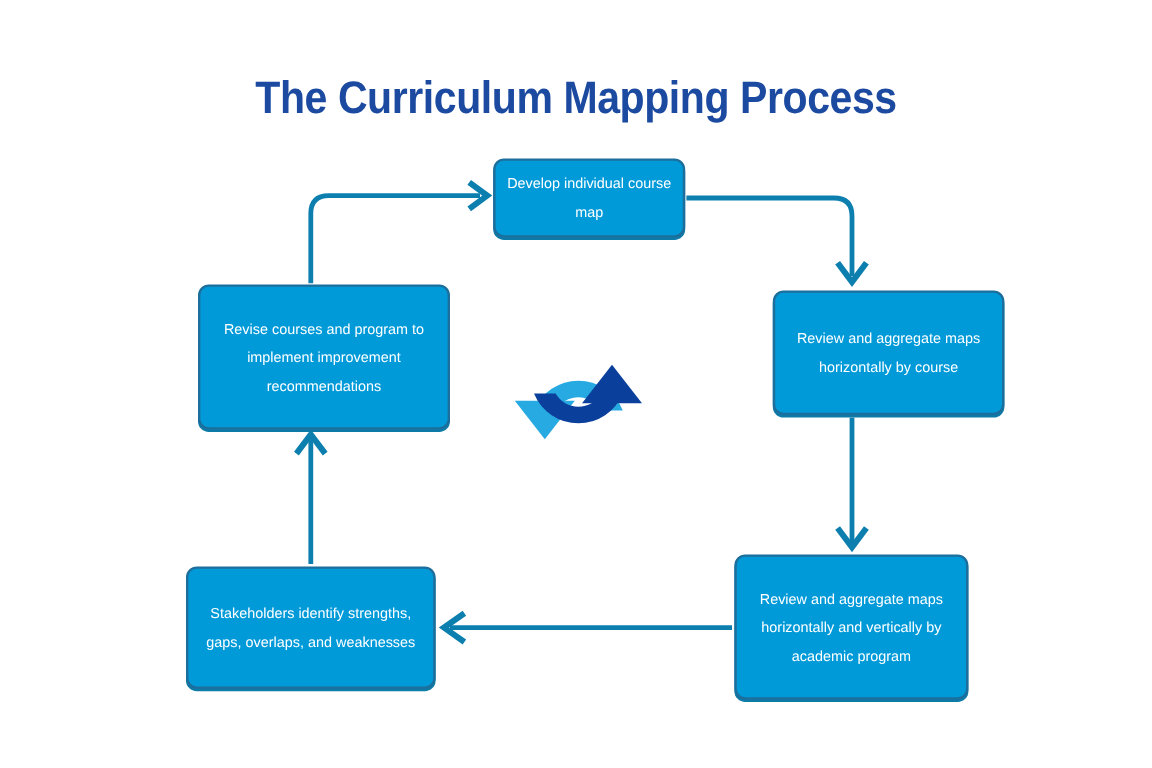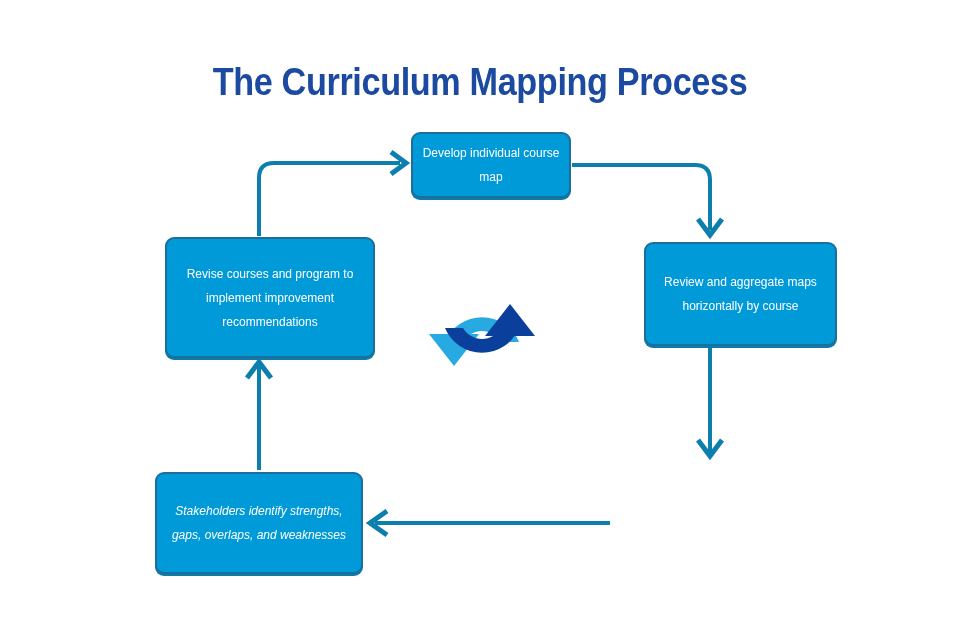--- a/index.html
+++ b/index.html
@@ -60,21 +60,21 @@
     padding: 4px 8px;
   }
   .node .node-text {
     display: block;
     width: 100%;
   }
 
   #node-develop   { left: 411px; top: 132px; width: 160px; height: 66px; }
   #node-review-h  { left: 644px; top: 242px; width: 193px; height: 104px; }
   #node-review-hv { left: 612px; top: 462px; width: 195px; height: 121px; }
-  #node-stake     { left: 155px; top: 472px; width: 208px; height: 102px; font-style: italic; }
+  #node-stake     { left: 155px; top: 472px; width: 208px; height: 102px; }
   #node-revise    { left: 165px; top: 237px; width: 210px; height: 121px; }
 
   
   #connectors {
     position: absolute;
     left: 0;
     top: 0;
     width: 960px;
     height: 640px;
     pointer-events: none;
@@ -146,20 +146,23 @@
   </svg>
 
   <div class="node" id="node-develop">
     <span class="node-text">Develop individual course map</span>
   </div>
 
   <div class="node" id="node-review-h">
     <span class="node-text">Review and aggregate maps horizontally by course</span>
   </div>
 
+  <div class="node" id="node-review-hv">
+    <span class="node-text">Review and aggregate maps horizontally and vertically by academic program</span>
+  </div>
 
   <div class="node" id="node-stake">
     <span class="node-text">Stakeholders identify strengths, gaps, overlaps, and weaknesses</span>
   </div>
 
   <div class="node" id="node-revise">
     <span class="node-text">Revise courses and program to implement improvement recommendations</span>
   </div>
 
 </div>

